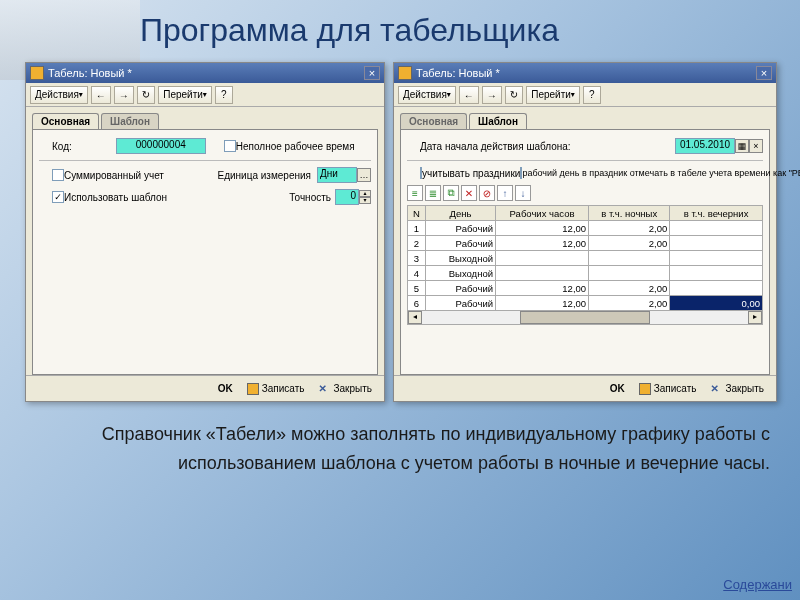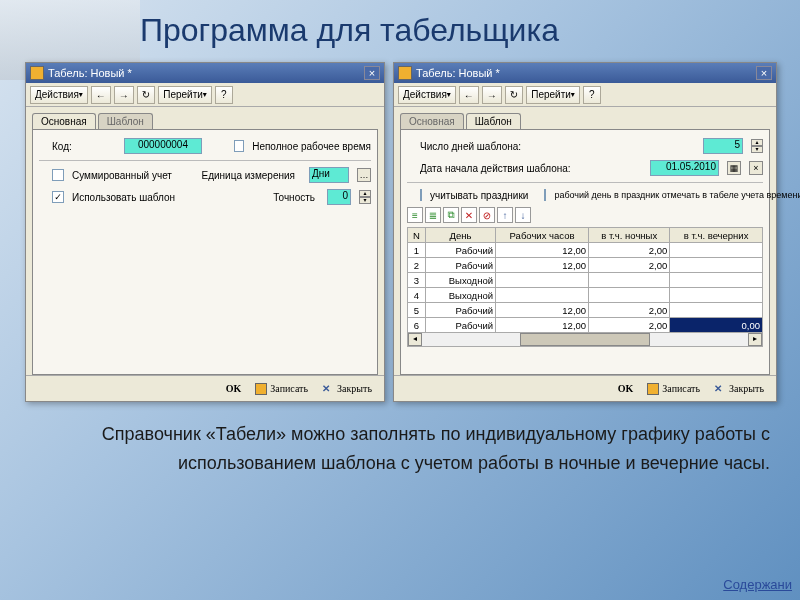--- a/index.html
+++ b/index.html
@@ -11,41 +11,41 @@
   .win { background: #ece9d8; border: 1px solid #888; box-shadow: 2px 2px 6px rgba(0,0,0,0.3); font-size: 10px; color: #000; display: flex; flex-direction: column; }
   .win-left { width: 360px; height: 340px; }
   .win-right { width: 384px; height: 340px; }
   .titlebar { background: linear-gradient(180deg, #5a7db8 0%, #3a5a98 100%); color: #fff; height: 20px; display: flex; align-items: center; padding: 0 4px; font-size: 11px; }
   .titlebar .icon { width: 14px; height: 14px; background: #f0b030; margin-right: 4px; border: 1px solid #666; }
   .titlebar .close { margin-left: auto; width: 16px; height: 14px; background: #4a6aa8; border: 1px solid #889; text-align: center; line-height: 12px; cursor: pointer; }
   .toolbar { background: #ece9d8; border-bottom: 1px solid #aaa; height: 24px; display: flex; align-items: center; padding: 2px 4px; gap: 3px; }
   .tbtn { border: 1px solid #aca899; background: linear-gradient(180deg, #fff, #ece9d8); height: 18px; min-width: 18px; padding: 0 4px; display: inline-flex; align-items: center; justify-content: center; font-size: 10px; cursor: pointer; }
   .tbtn.arrow::after { content: " ▾"; font-size: 8px; }
   .tabs { display: flex; padding: 6px 6px 0 6px; gap: 0; }
-  .tab { border: 1px solid #888; border-bottom: none; padding: 2px 8px; background: #ece9d8; font-size: 10px; cursor: pointer; border-radius: 3px 3px 0 0; margin-right: 2px; }
+  .tab { border: 1px solid #888; border-bottom: none; padding: 2px 8px; background: #ece9d8; font-size: 10px; cursor: pointer; border-radius: 3px 3px 0 0; margin-right: 2px; font-weight: bold; }
   .tab.inactive { background: #d8d4c4; color: #666; }
   .panel { border: 1px solid #888; margin: 0 6px; padding: 8px 6px; background: #f8f6f0; flex: 1; position: relative; }
-  .row { display: flex; align-items: center; margin-bottom: 6px; gap: 8px; font-size: 10px; padding-left: 13px; }
+  .row { display: flex; align-items: center; margin-bottom: 6px; gap: 0; font-size: 10px; padding-left: 13px; }
   .row label { white-space: nowrap; }
   .input { border: 1px solid #7f9db9; background: #5eead4; height: 16px; padding: 0 2px; font-size: 10px; text-align: left; }
   .input.num { text-align: right; }
   .chk { width: 12px; height: 12px; border: 1px solid #7f9db9; background: #fff; display: inline-flex; align-items: center; justify-content: center; font-size: 9px; line-height: 1; }
   .sm-btn { width: 14px; height: 14px; border: 1px solid #888; background: #ece9d8; font-size: 9px; display: inline-flex; align-items: center; justify-content: center; cursor: pointer; }
   .divider { border-top: 1px solid #bbb; margin: 6px 0; }
   .tbl { border: 1px solid #888; width: 100%; border-collapse: collapse; font-size: 9.5px; }
   .tbl th, .tbl td { border: 1px solid #aaa; padding: 1px 2px; background: #fff; height: 15px; }
   .tbl th { background: #ece9d8; font-weight: normal; text-align: center; }
   .tbl td.num { text-align: right; }
   .tbl td.cen { text-align: center; }
   .scroll-h { height: 14px; background: #ece9d8; border: 1px solid #aaa; border-top: none; display: flex; }
   .scroll-h .arr { width: 14px; border: 1px solid #888; background: #ece9d8; text-align: center; font-size: 8px; cursor: pointer; }
   .scroll-h .track { flex: 1; background: #f0f0f0; position: relative; }
   .scroll-h .thumb { position: absolute; left: 30%; width: 40%; top: 0; bottom: 0; background: #cdc8b8; border: 1px solid #888; }
   .footer { border-top: 1px solid #aaa; height: 26px; display: flex; align-items: center; justify-content: flex-end; gap: 6px; padding: 0 8px; background: #ece9d8; }
-  .fbtn { display: inline-flex; align-items: center; gap: 3px; font-size: 10px; cursor: pointer; padding: 2px 4px; font-family: Liberation Serif, serif; }
+  .fbtn { display: inline-flex; align-items: center; gap: 3px; font-size: 10px; cursor: pointer; padding: 2px 4px; }
   .fbtn .ic { width: 12px; height: 12px; display: inline-block; }
   .ic-save { background: #f0b030; border: 1px solid #666; }
   .ic-close { color: #3a5a98; font-weight: bold; }
   .icon-row { display: flex; gap: 2px; margin-bottom: 4px; }
   .mini-ic { width: 16px; height: 16px; border: 1px solid #999; background: #fff; display: inline-flex; align-items: center; justify-content: center; font-size: 10px; cursor: pointer; }
   .caption { position: absolute; top: 420px; left: 30px; right: 30px; font-size: 18px; color: #1a1a1a; line-height: 1.6; text-align: right; }
   .link-toc { position: absolute; bottom: 8px; right: 8px; font-size: 13px; color: #2a4a9a; text-decoration: underline; cursor: pointer; }
   .spin { display: inline-flex; flex-direction: column; }
   .spin div { width: 12px; height: 7px; border: 1px solid #888; background: #ece9d8; font-size: 6px; text-align: center; line-height: 5px; cursor: pointer; }
   .sel-cell { background: #0a246a !important; color: #fff; }
@@ -133,32 +133,23 @@
       <span class="tbtn">↻</span>
       <span class="tbtn arrow">Перейти</span>
       <span class="tbtn">?</span>
     </div>
     <div class="tabs">
       <div class="tab inactive">Основная</div>
       <div class="tab">Шаблон</div>
     </div>
     <div class="panel">
       <div class="row">
-        <label>Число дней шаблона:</label>
-        <span style="flex:1"></span>
-        <span class="input num" style="width:40px">5</span>
-        <span class="spin">
-            <div>▴</div>
-            <div>▾</div>
-          </span>
-      </div>
-      <div class="row">
         <label>Дата начала действия шаблона:</label>
         <span style="flex:1"></span>
-        <span class="input" style="width:69px;text-align:right">01.05.2010</span>
+        <span class="input" style="width:60px;text-align:center">01.05.2010</span>
         <span class="sm-btn">▦</span>
         <span class="sm-btn">×</span>
       </div>
       <div class="divider"></div>
       <div class="row" style="align-items:flex-end">
         <span class="chk"></span>
         <label style="width:120px">учитывать праздники</label>
         <span style="width:10px"></span>
         <span class="chk"></span>
         <label style="flex:1;font-size:9px;line-height:1.2">рабочий день в праздник отмечать в табеле учета времени как "РВ"</label>

